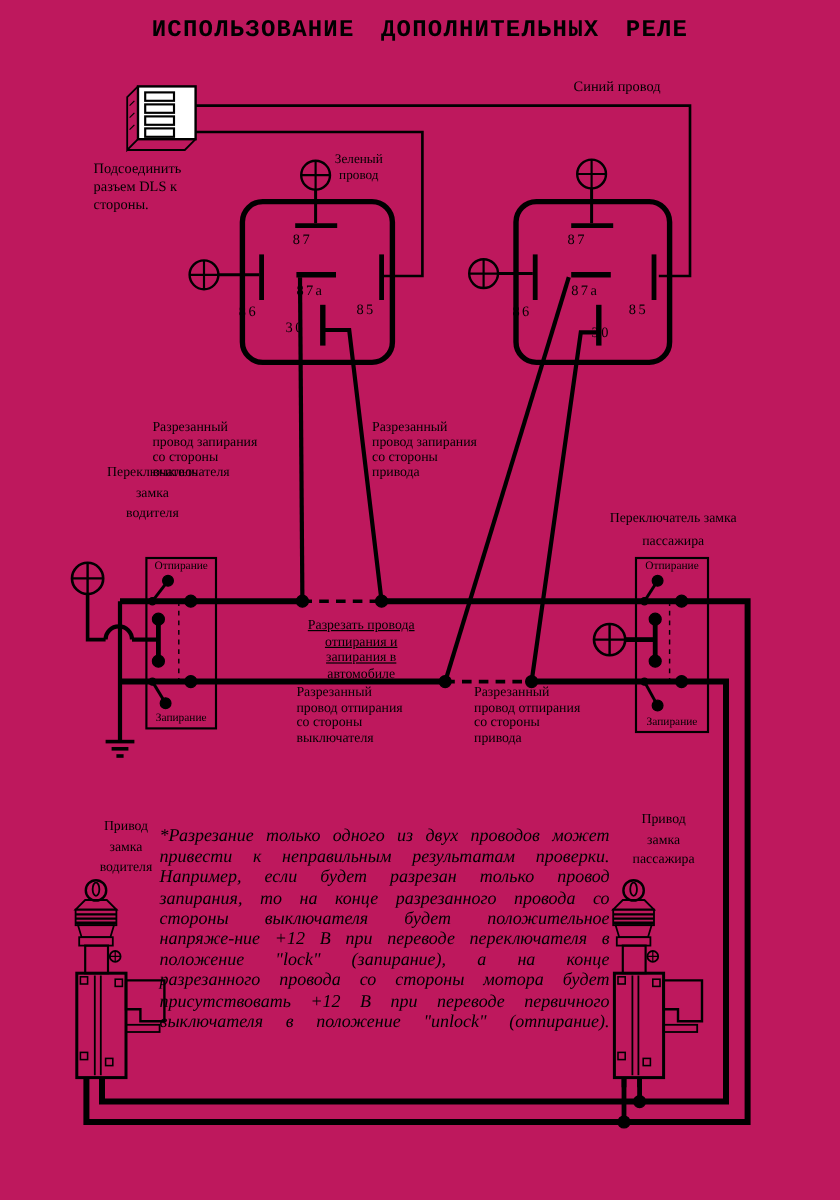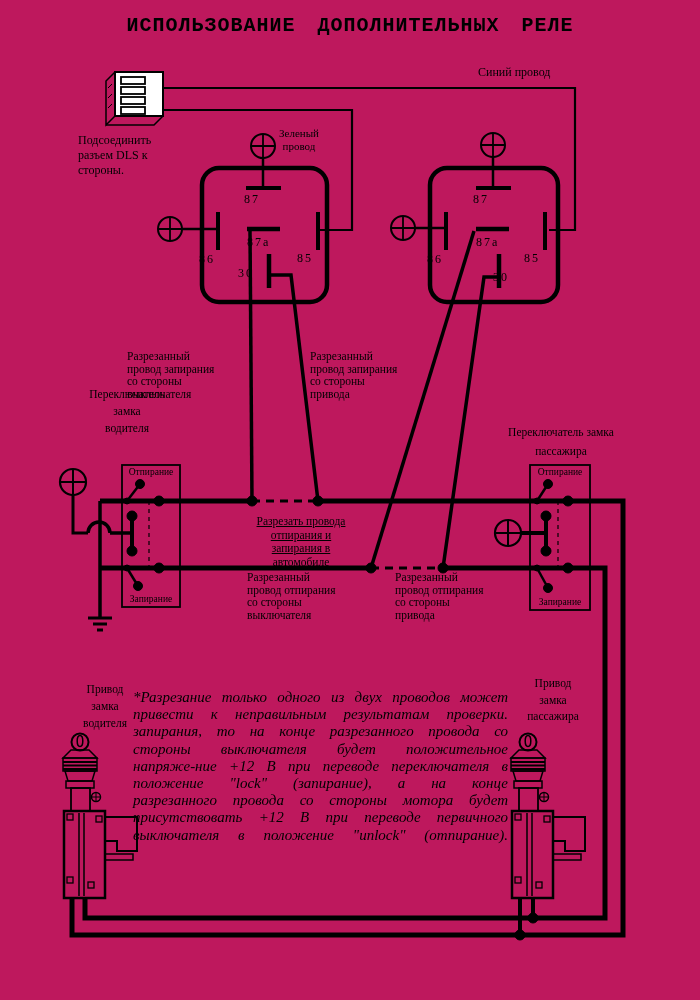--- a/index.html
+++ b/index.html
@@ -253,20 +253,21 @@
     </div>
 <div class="lbl c" style="left:503px;top:675px;width:100px;line-height:16.5px;">
       <div>Привод</div>
       <div>замка</div>
       <div>пассажира</div>
     </div>
 
 <div class="note">
       <div>*Разрезание только одного из двух проводов может</div>
       <div>привести к неправильным результатам проверки.</div>
+      <div>Например, если будет разрезан только провод</div>
       <div>запирания, то на конце разрезанного провода со</div>
       <div>стороны выключателя будет положительное</div>
       <div>напряже-ние +12 В при переводе переключателя в</div>
       <div>положение "lock" (запирание), а на конце</div>
       <div>разрезанного провода со стороны мотора будет</div>
       <div>присутствовать +12 В при переводе первичного</div>
       <div>выключателя в положение "unlock" (отпирание).</div>
     </div>
 
 </div>

